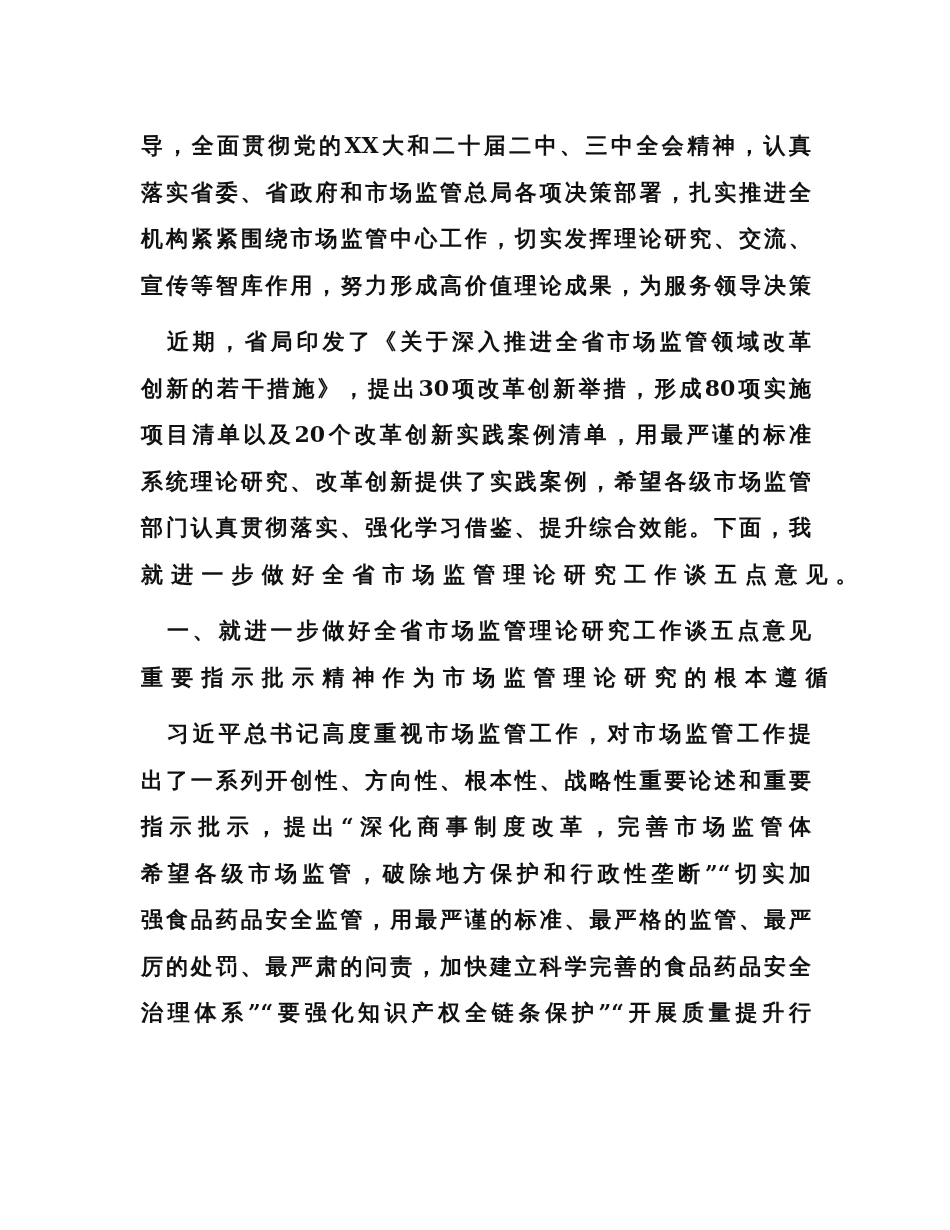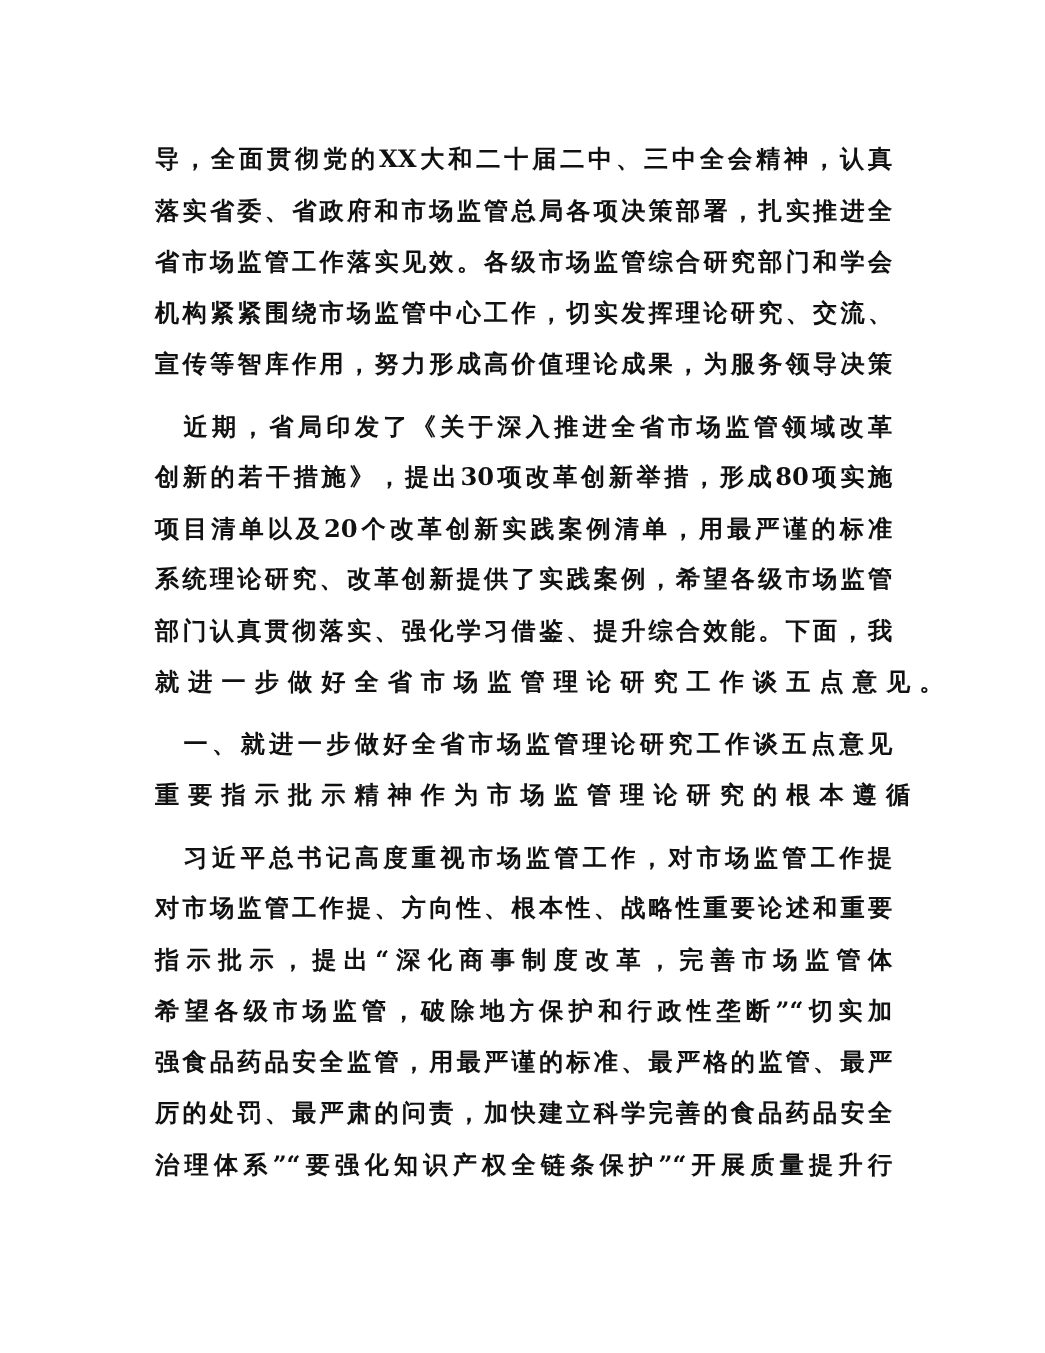--- a/index.html
+++ b/index.html
@@ -40,21 +40,20 @@
     }
   </style>
 </head>
 <body>
 
 <div class="page">
 
   <div>
     <div class="line">导，全面贯彻党的XX大和二十届二中、三中全会精神，认真</div>
     <div class="line">落实省委、省政府和市场监管总局各项决策部署，扎实推进全</div>
-    <div class="line">省市场监管工作落实见效。各级市场监管综合研究部门和学会</div>
     <div class="line">机构紧紧围绕市场监管中心工作，切实发挥理论研究、交流、</div>
     <div class="line">宣传等智库作用，努力形成高价值理论成果，为服务领导决策</div>
   </div>
   <div class="para-gap"></div>
 
   <div>
     <div class="line">　近期，省局印发了《关于深入推进全省市场监管领域改革</div>
     <div class="line">创新的若干措施》，提出30项改革创新举措，形成80项实施</div>
     <div class="line">项目清单以及20个改革创新实践案例清单，用最严谨的标准</div>
     <div class="line">系统理论研究、改革创新提供了实践案例，希望各级市场监管</div>
@@ -64,21 +63,21 @@
   <div class="para-gap"></div>
 
   <div>
     <div class="line">　一、就进一步做好全省市场监管理论研究工作谈五点意见</div>
     <div class="line last">重要指示批示精神作为市场监管理论研究的根本遵循</div>
   </div>
   <div class="para-gap"></div>
 
   <div>
     <div class="line">　习近平总书记高度重视市场监管工作，对市场监管工作提</div>
-    <div class="line">对市场监管工作提、方向性、根本性、战略性重要论述和重要</div>
+    <div class="line">出了一系列开创性、方向性、根本性、战略性重要论述和重要</div>
     <div class="line">指示批示，提出“深化商事制度改革，完善市场监管体</div>
     <div class="line">希望各级市场监管，破除地方保护和行政性垄断”“切实加</div>
     <div class="line">强食品药品安全监管，用最严谨的标准、最严格的监管、最严</div>
     <div class="line">厉的处罚、最严肃的问责，加快建立科学完善的食品药品安全</div>
     <div class="line">治理体系”“要强化知识产权全链条保护”“开展质量提升行</div>
   </div>
 
 </div>
 
 </body></html>

